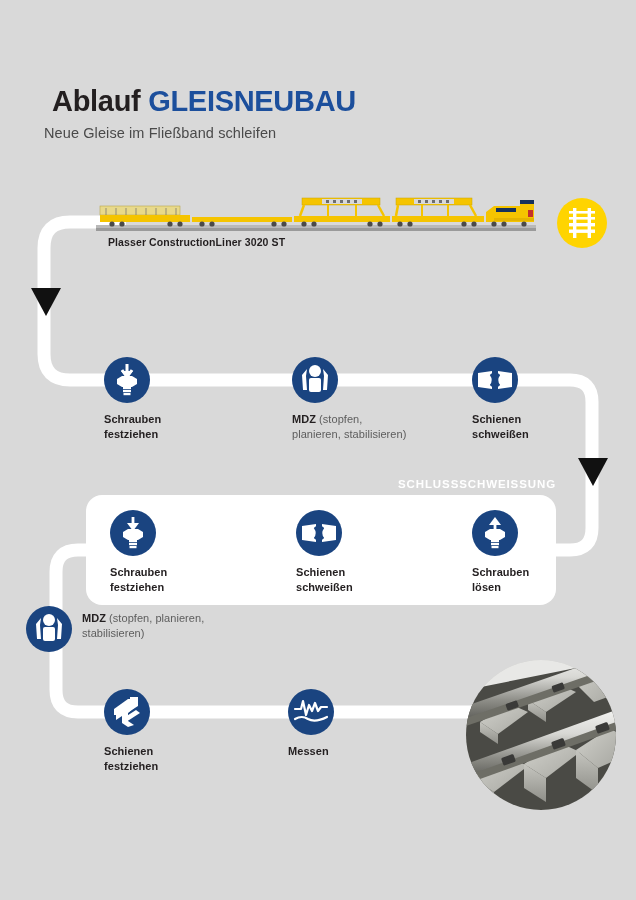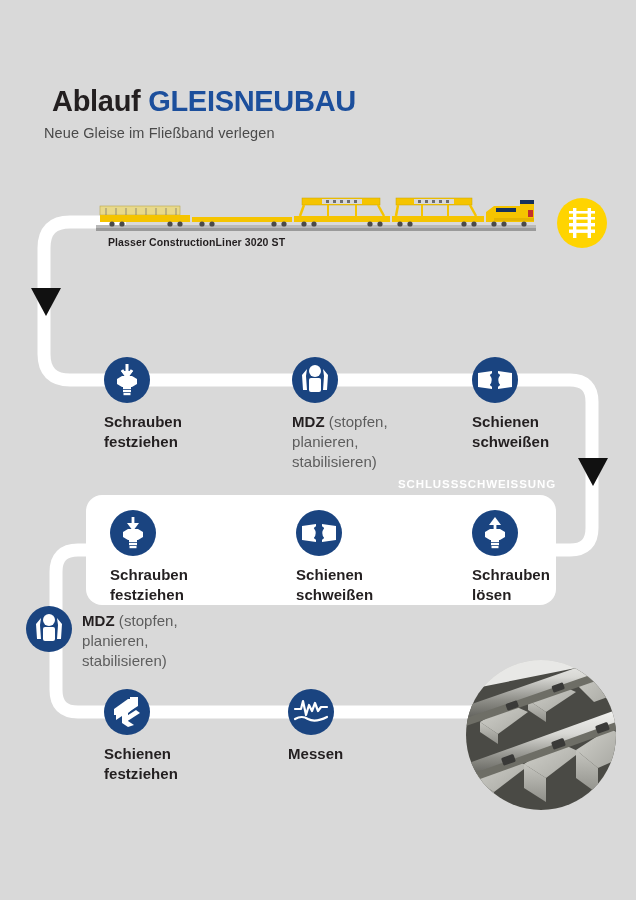--- a/index.html
+++ b/index.html
@@ -124,21 +124,21 @@
     overflow: hidden;
   }
   .step .icon-circle svg {
     position: absolute;
     left: 0;
     top: 0;
     display: block;
   }
   .step .step-label {
     margin-top: 9px;
-    font-size: 15px;
+    font-size: 11px;
     line-height: 1.32;
     font-weight: bold;
     color: #231f20;
     letter-spacing: 0.05px;
   }
   .step .step-label .sub {
     font-weight: normal;
     color: #5d5d5d;
     margin-top: 16px;
   }
@@ -174,21 +174,21 @@
     display: block;
   }
 </style>
 </head>
 <body>
 
 <div class="page">
 
   <div class="header">
     <h1 class="title"><span>Ablauf </span><span class="accent">GLEISNEUBAU</span></h1>
-    <p class="subtitle">Neue Gleise im Fließband verlegen</p>
+    <p class="subtitle">Neue Gleise im Fließband schleifen</p>
   </div>
 
   <svg class="flow-layer" width="636" height="900" viewBox="0 0 636 900">
 
     <path d="M 126 222 L 70 222 Q 44 222 44 248 L 44 354 Q 44 380 70 380 L 132 380" fill="none" stroke="#ffffff" stroke-width="13" stroke-linecap="butt"></path>
 
     <path d="M 108 380 L 570 380 Q 592 380 592 402 L 592 528 Q 592 550 570 550 L 548 550" fill="none" stroke="#ffffff" stroke-width="13" stroke-linecap="butt"></path>
 
     <path d="M 120 550 L 78 550 Q 56 550 56 572 L 56 690 Q 56 712 78 712 L 130 712" fill="none" stroke="#ffffff" stroke-width="13" stroke-linecap="butt"></path>
 

